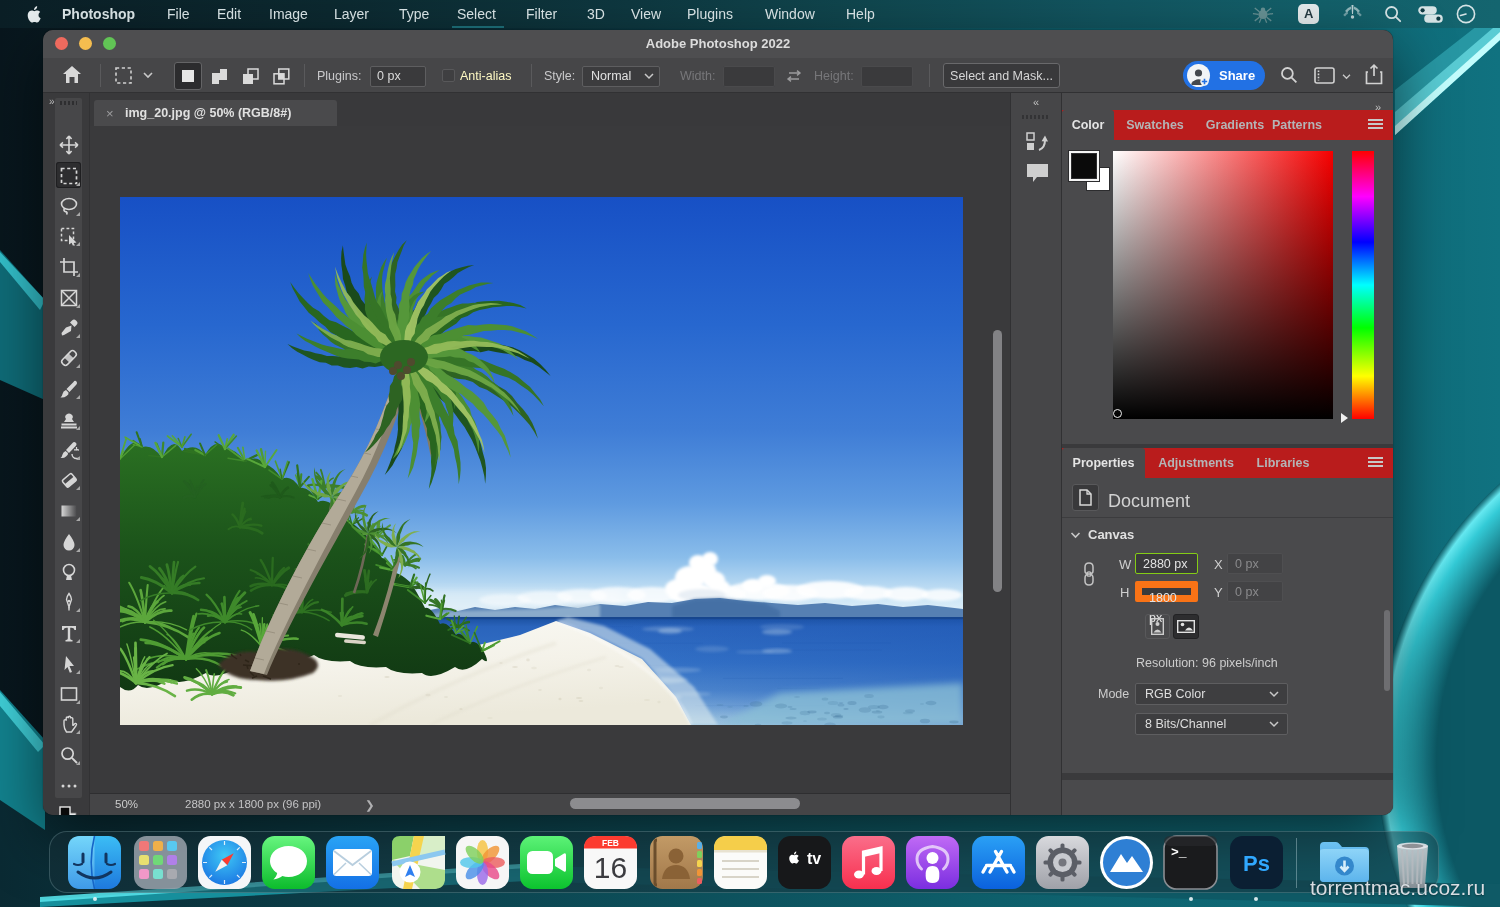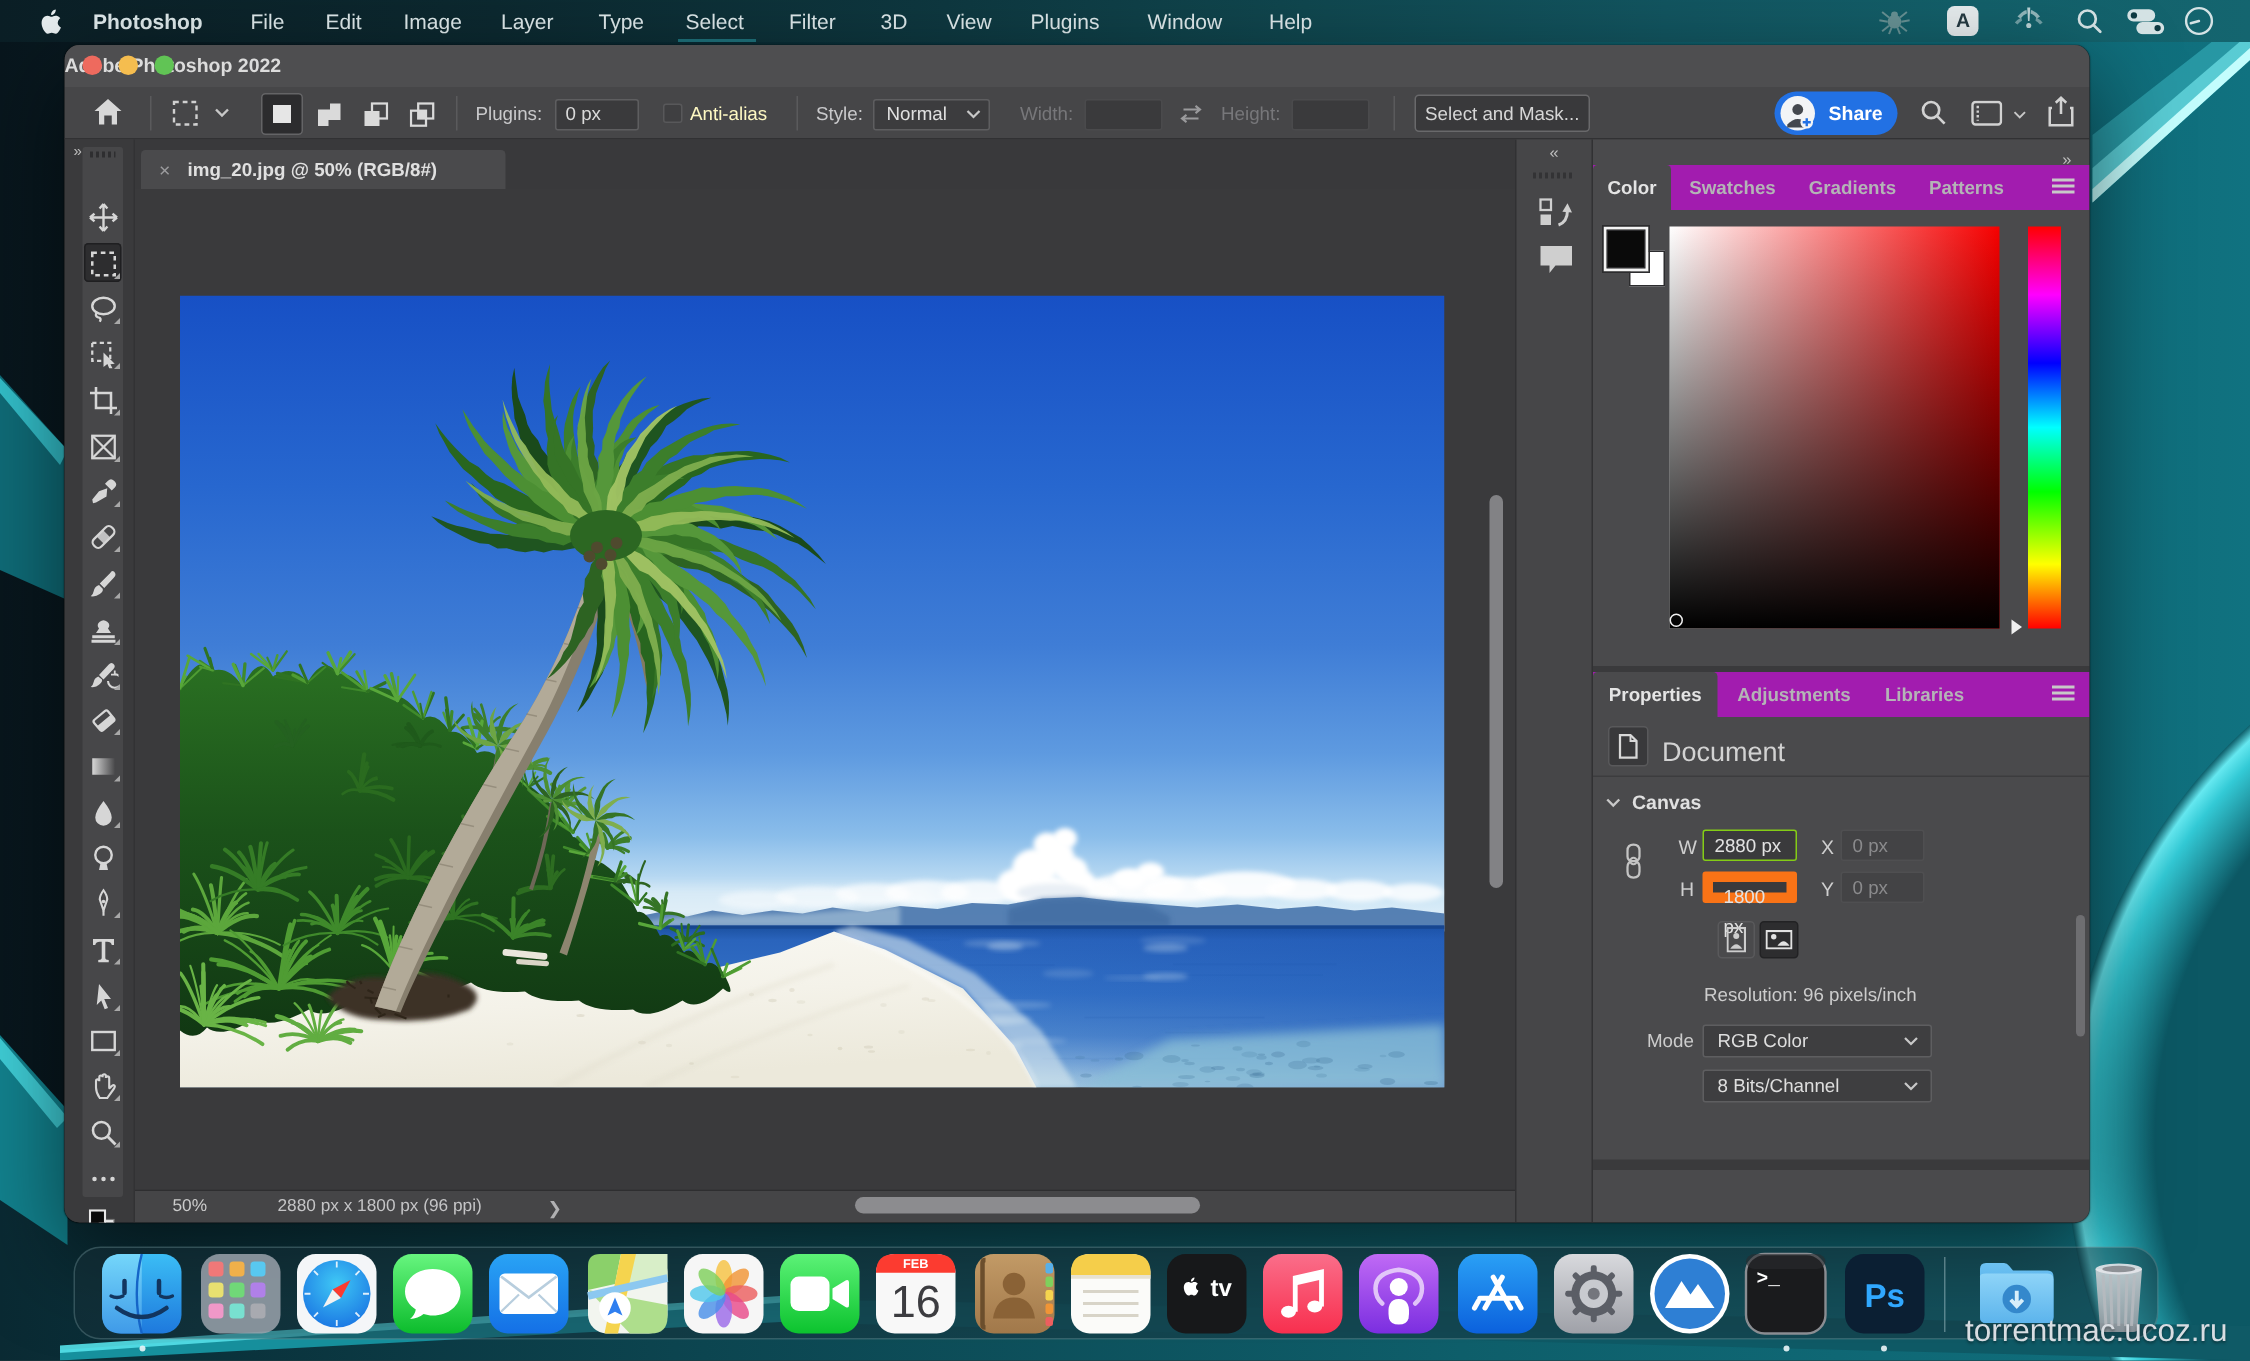--- a/index.html
+++ b/index.html
@@ -5,38 +5,38 @@
 html,body{width:1500px;height:907px;overflow:hidden}
 body{font-family:"Liberation Sans",sans-serif;position:relative;background:#0b4750}
 .abs{position:absolute}
 
 #wall{left:0;top:0;width:1500px;height:907px}
 
 #menubar{left:0;top:0;width:1500px;height:28px;background:linear-gradient(90deg,#0b1f26 0%,#0c2930 22%,#0e3840 42%,#10474f 58%,#125560 74%,#13606a 88%,#14656f 100%);color:#dfeaec;font-size:14px}
 #menubar span{position:absolute;top:6px;line-height:16px;white-space:nowrap}
 
 #win{left:43px;top:30px;width:1350px;height:785px;background:#3a3a3c;border-radius:10px;box-shadow:0 22px 60px rgba(0,0,0,.55),0 0 1px rgba(0,0,0,.8);overflow:hidden}
-#titlebar{left:0;top:0;width:1350px;height:28px;background:#4e4e50;color:#dcdcdc;font-size:13px;font-weight:700;text-align:left;line-height:28px}
+#titlebar{left:0;top:0;width:1350px;height:28px;background:#4e4e50;color:#dcdcdc;font-size:13px;font-weight:700;text-align:center;line-height:28px}
 .tl{width:13px;height:13px;border-radius:50%;top:7px}
 #optbar{left:0;top:28px;width:1350px;height:35px;background:#464648;border-bottom:1px solid #313133;color:#c9c9cb;font-size:12.5px}
 .sep{width:1px;background:#5a5a5c;top:6px;height:23px}
 .obtxt{top:11px;position:absolute}
 .inbox{background:#3a3a3c;border:1px solid #5e5e60;border-radius:2px;height:21px;top:8px}
 
 #toolcol{left:0;top:63px;width:47px;height:722px;background:#3a3a3c;border-right:1px solid #323234}
 #toolstrip{left:12px;top:5px;width:27px;height:700px;background:#474749;border-radius:2px}
 
 #tabstrip{left:47px;top:63px;width:920px;height:33px;background:#39393b}
 #tab{left:4px;top:7px;width:243px;height:26px;background:#4a4a4c;color:#dadada;font-size:12.5px;border-radius:3px 3px 0 0}
 #canvas{left:47px;top:96px;width:920px;height:667px;background:#3a3a3c}
 #statusbar{left:47px;top:763px;width:920px;height:22px;background:#454547;border-top:1px solid #2e2e30;color:#cccccc;font-size:11.5px}
 
 #iconstrip{left:967px;top:63px;width:52px;height:722px;background:#464648;border-left:1px solid #313133;border-right:1px solid #313133}
 #panels{left:1019px;top:63px;width:331px;height:722px;background:#4a4a4c}
-.ptabs{position:absolute;left:0;width:331px;height:30px;background:#a21caf;color:#b4b4b6;font-size:12.5px;font-weight:700}
+.ptabs{position:absolute;left:0;width:331px;height:30px;background:#b91c1c;color:#b4b4b6;font-size:12.5px;font-weight:700}
 .ptab{position:absolute;top:0;height:30px;line-height:30px;text-align:center}
 .ptab.act{background:#4a4a4c;color:#e4e4e4;border-radius:3px 3px 0 0}
 .burger{position:absolute;right:10px;top:9px;width:15px;height:11px}
 .burger div{height:2px;background:#c8c8c8;margin-bottom:2px}
 </style></head>
 <body>
 
 <svg id="wall" class="abs" width="1500" height="907" viewBox="0 0 1500 907">
  <defs>
   <linearGradient id="wg1" x1="0" y1="0" x2="1" y2="0">
@@ -1033,21 +1033,21 @@
 <svg class="abs" style="left:14px;top:68px" width="25" height="24" viewBox="0 0 25 24">
         <path d="M2,3 L23,3 L23,16 L12,16 L8,21 L8,16 L2,16 Z" fill="#cfcfcf"></path>
       </svg>
 </div>
   <div id="panels" class="abs">
       <div class="abs" style="right:12px;top:8px;color:#c0c0c0;font-size:11px">»</div>
       <div class="ptabs" style="top:17px">
         <div class="ptab act" style="left:0;width:52px">Color</div>
         <div class="ptab" style="left:55px;width:76px">Swatches</div>
         <div class="ptab" style="left:134px;width:78px">Gradients</div>
-        <div class="ptab" style="left:215px;width:68px">Patterns</div>
+        <div class="ptab" style="left:201px;width:68px">Patterns</div>
         <div class="burger">
           <div></div>
           <div></div>
           <div></div>
         </div>
       </div>
       <div class="abs" style="left:0;top:47px;width:331px;height:304px;background:#4a4a4c"></div>
       <div class="abs" style="left:24px;top:74px;width:24px;height:24px;background:#fff;border:1px solid #2c2c2e"></div>
       <div class="abs" style="left:7px;top:58px;width:30px;height:30px;background:#0a0a0a;border:2px solid #f4f4f4;outline:1px solid #2c2c2e;box-shadow:0 0 0 1px #2c2c2e inset"></div>
       <div class="abs" style="left:51px;top:58px;width:220px;height:268px;background:linear-gradient(to top,#000 0%,rgba(0,0,0,0) 100%),linear-gradient(to right,#fff 0%,#f60000 100%)"></div>

